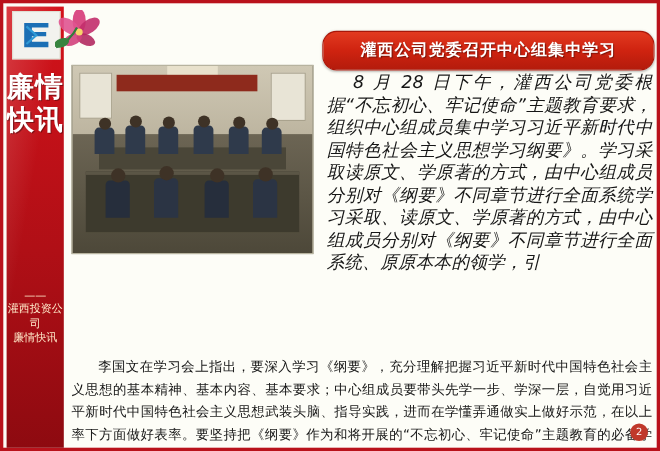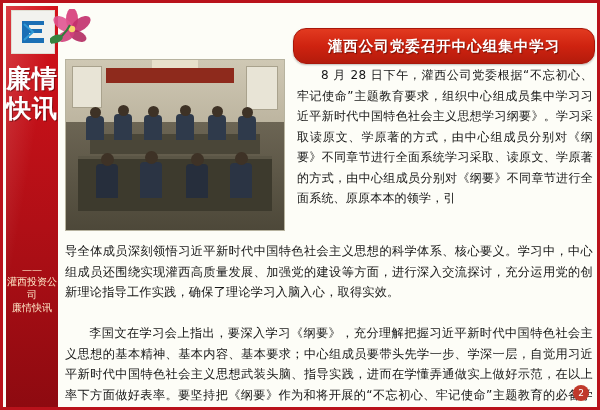--- a/index.html
+++ b/index.html
@@ -85,22 +85,23 @@
   }
   
   .para{
     position:absolute;
     color:#161616;
     font-family:"DejaVu Sans","Liberation Sans",sans-serif;
     text-align:justify;
   }
   .p-top{
     left:294px;top:62px;width:296px;
-    font-size:12px;line-height:20.5px;
+    font-size:16px;line-height:20.5px;
     letter-spacing:.2px;
+    font-style:italic;
   }
   .p-mid{
     left:62px;top:238px;width:528px;
     font-size:12.2px;line-height:20.5px;
     letter-spacing:.2px;
   }
   .p-bot{
     left:62px;top:320px;width:528px;
     font-size:12.2px;line-height:20.5px;
     letter-spacing:.2px;
@@ -199,23 +200,20 @@
     <div class="ph-p" style="left:120px;top:104px;width:22px;height:34px;background:#262e3c;"></div>
     <div class="ph-h" style="left:125px;top:93px;width:13px;height:13px;"></div>
     <div class="ph-p" style="left:164px;top:103px;width:22px;height:35px;background:#2b3444;"></div>
     <div class="ph-h" style="left:169px;top:92px;width:13px;height:13px;"></div>
   </div>
 
   <div class="para p-top">
     <span class="indent"></span><span>8 月 28 日下午，灌西公司党委根据“不忘初心、牢记使命”主题教育要求，组织中心组成员集中学习习近平新时代中国特色社会主义思想学习纲要》。学习采取读原文、学原著的方式，由中心组成员分别对《纲要》不同章节进行全面系统学习采取、读原文、学原著的方式，由中心组成员分别对《纲要》不同章节进行全面系统、原原本本的领学，引</span>
   </div>
 
-  <div class="para p-mid">
-    <span>导全体成员深刻领悟习近平新时代中国特色社会主义思想的科学体系、核心要义。学习中，中心组成员还围绕实现灌西高质量发展、加强党的建设等方面，进行深入交流探讨，充分运用党的创新理论指导工作实践，确保了理论学习入脑入心，取得实效。</span>
-  </div>
 
   <div class="para p-bot">
     <span class="indent"></span><span>李国文在学习会上指出，要深入学习《纲要》，充分理解把握习近平新时代中国特色社会主义思想的基本精神、基本内容、基本要求；中心组成员要带头先学一步、学深一层，自觉用习近平新时代中国特色社会主义思想武装头脑、指导实践，进而在学懂弄通做实上做好示范，在以上率下方面做好表率。要坚持把《纲要》作为和将开展的“不忘初心、牢记使命”主题教育的必备学习材料，要大力弘扬理论联系实际的优良作风，做到知行合一、学以致用，切实把学习成效转化为推动灌西高质量发展中去。</span>
   </div>
 
   <div class="page-num">2</div>
 
 </div>
 
 </body></html>

